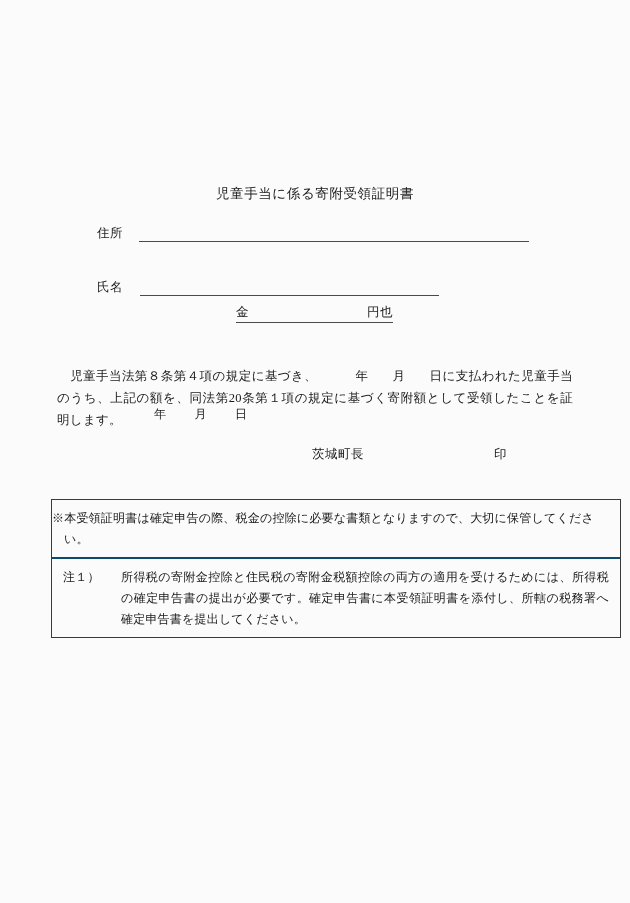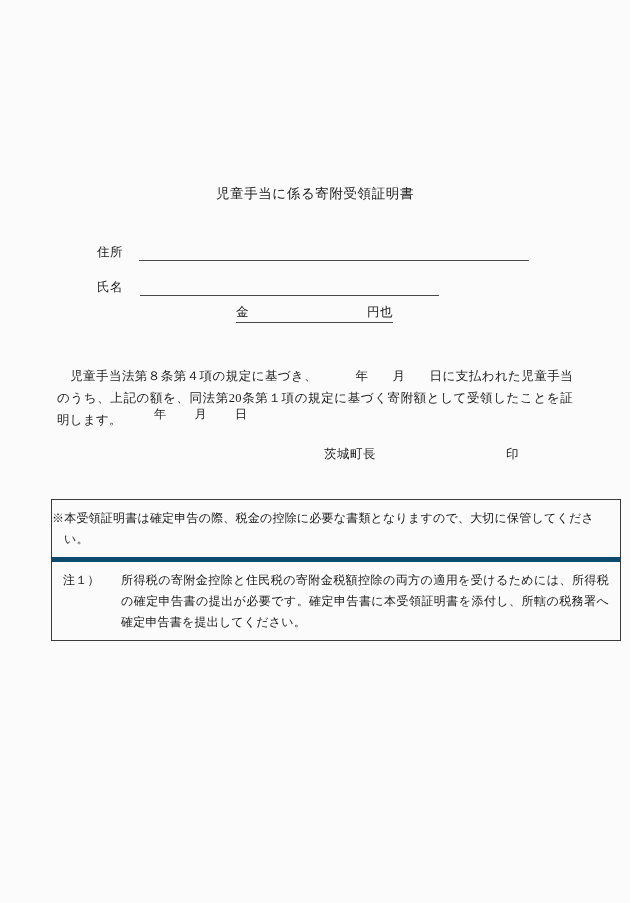--- a/index.html
+++ b/index.html
@@ -56,21 +56,21 @@
     white-space: nowrap;
   }
   .field-row .field-rule {
     display: block;
     border-bottom: 1px solid #4a4a4a;
     height: 13px;
   }
 
   .row-address {
     left: 97px;
-    top: 244px;
+    top: 225px;
   }
   .row-address .field-rule {
     width: 390px;
     margin-left: 16px;
   }
 
   .row-name {
     left: 97px;
     top: 279px;
   }
@@ -118,21 +118,21 @@
     left: 126px;
     top: 406px;
     font-size: 12px;
     letter-spacing: 0.5px;
   }
   .cert-date .dgap { display: inline-block; width: 28px; }
 
   
   .issuer {
     position: absolute;
-    left: 324px;
+    left: 312px;
     top: 446px;
     font-size: 12.5px;
     letter-spacing: 0.5px;
     white-space: nowrap;
   }
   .issuer .seal-gap { display: inline-block; width: 130px; }
 
   
   .notes-box {
     position: absolute;
@@ -143,21 +143,21 @@
     box-sizing: border-box;
   }
   .notes-row {
     padding: 8px 11px 7px 11px;
     font-size: 12px;
     line-height: 21px;
     letter-spacing: 0.2px;
     text-align: justify;
   }
   .notes-row + .notes-row {
-    border-top: 5px solid #0c4a6e;
+    border-top: 2px solid #0c4a6e;
   }
   .note-hang {
     display: flex;
     align-items: flex-start;
   }
   .note-hang .note-marker {
     flex: 0 0 auto;
     width: 58px;
     white-space: nowrap;
     letter-spacing: 0.2px;

